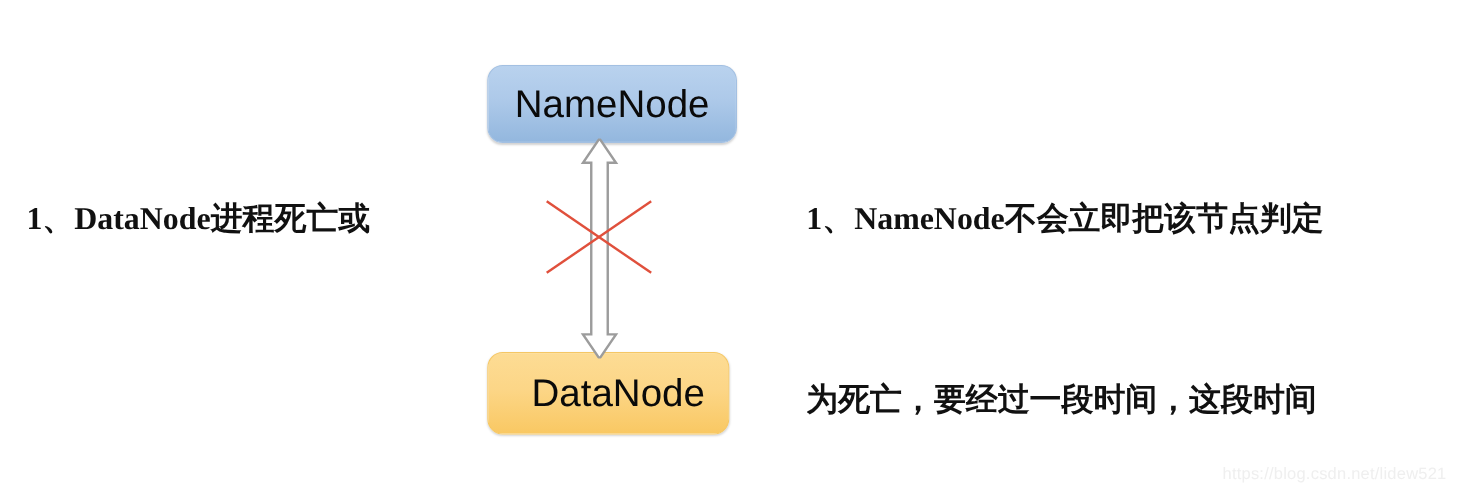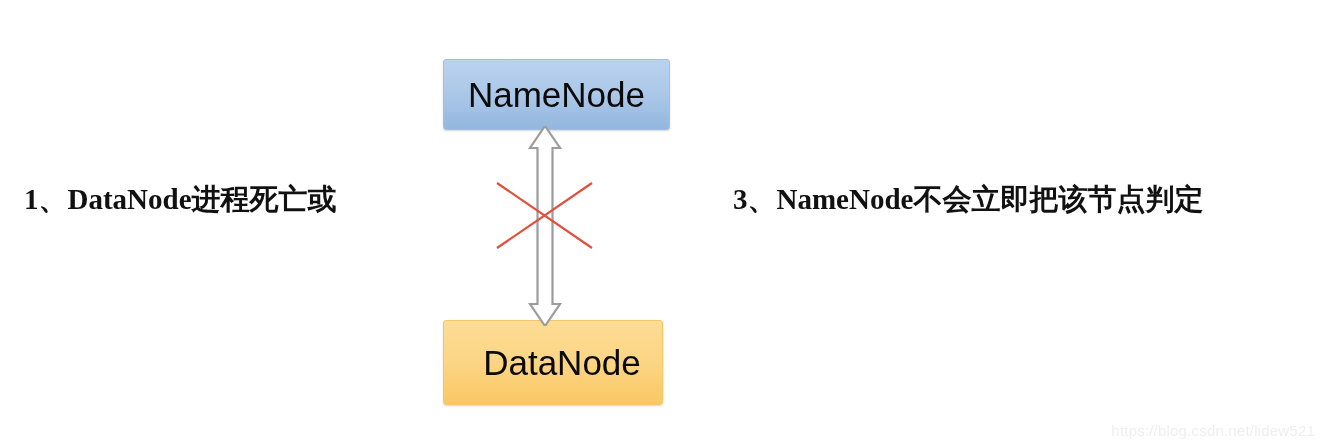--- a/index.html
+++ b/index.html
@@ -48,21 +48,21 @@
   }
   #note-right-2 {
     left: 733px;
     top: 330px;
     width: 590px;
   }
 
   
   .node-box {
     position: absolute;
-    border-radius: 3px;
+    border-radius: 14px;
     display: flex;
     align-items: center;
     justify-content: center;
     font-family: "Liberation Sans", "DejaVu Sans", sans-serif;
     font-size: 35px;
     color: #0a0a0a;
     box-sizing: border-box;
   }
 
   #namenode-box {
@@ -72,21 +72,21 @@
     height: 71px;
     background: linear-gradient(180deg, #b9d2ee 0%, #adc9e9 45%, #93b7de 100%);
     border: 1px solid #a3c0e2;
     box-shadow: 0 1px 2px rgba(0,0,0,0.18);
   }
 
   #datanode-box {
     left: 443px;
     top: 320px;
     width: 220px;
-    height: 85px;
+    height: 75px;
     background: linear-gradient(180deg, #fddc94 0%, #fcd687 45%, #f9c863 100%);
     border: 1px solid #f5c765;
     box-shadow: 0 1px 2px rgba(0,0,0,0.16);
     padding-left: 18px;
   }
 
   
   #connector {
     position: absolute;
     left: 470px;
@@ -111,21 +111,22 @@
 <body>
 
 <div class="canvas">
 
   <div class="note" id="note-left">
     <span class="ln">1、DataNode进程死亡或</span>
     
   </div>
 
   <div class="note" id="note-right-1">
-    <span class="ln">3、NameNode不会立即把该节点判定</span>
+    <span class="ln">1、NameNode不会立即把该节点判定</span>
+    <span class="ln">为死亡，要经过一段时间，这段时间</span>
     
   </div>
 
   <div class="note" id="note-right-2">
     <span class="ln">3、HDFS默认的超时时长为10分钟+30秒。</span>
   </div>
 
   <div class="node-box" id="namenode-box">
     <span>NameNode</span>
   </div>

